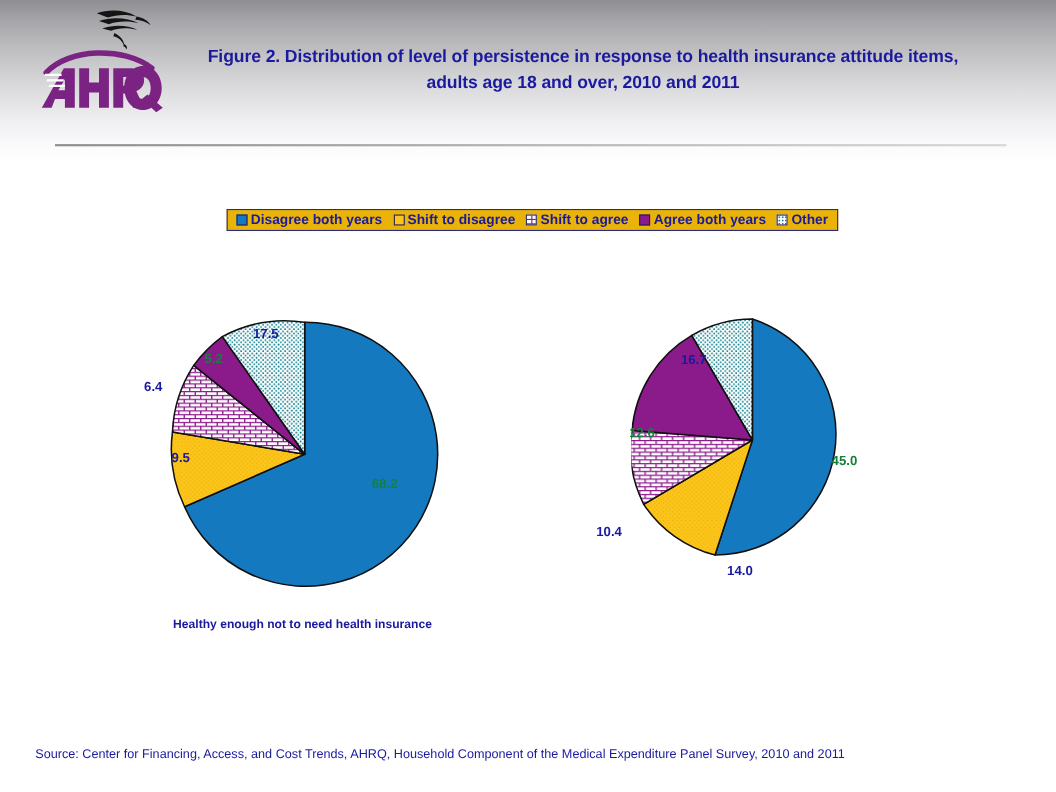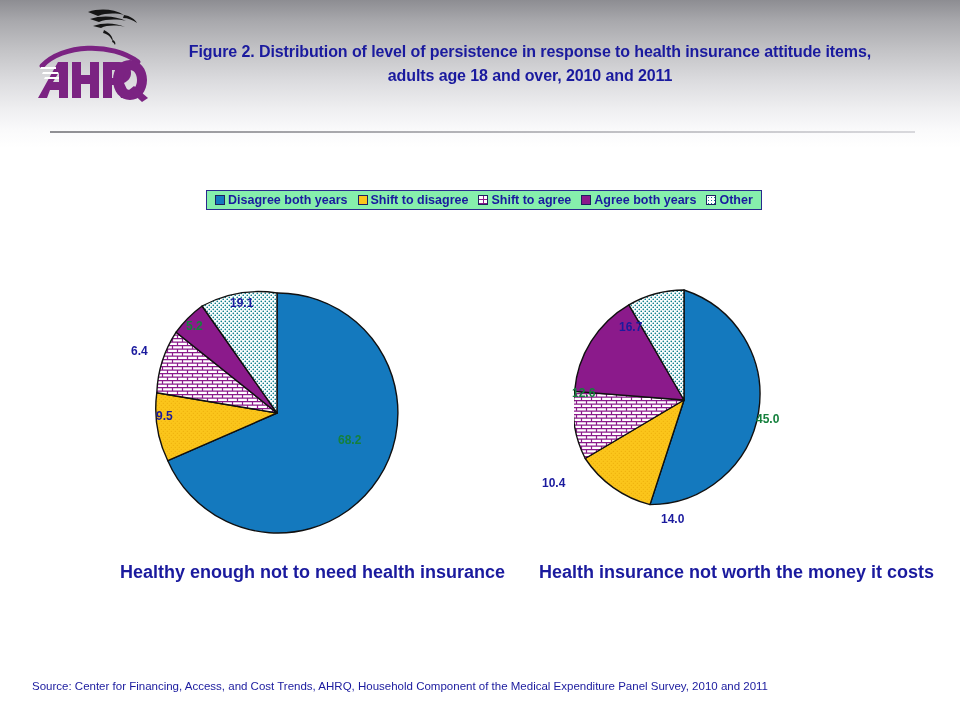--- a/index.html
+++ b/index.html
@@ -63,21 +63,21 @@
     line-height: 24px;
     letter-spacing: -0.1px;
   }
 
   
   #legend {
     position: absolute;
     left: 206px; top: 190px;
     height: 20px;
     border: 1px solid #2a2a8c;
-    background: #86efac;
+    background: #eab308;
     display: flex;
     align-items: center;
     padding: 0 3px;
     box-sizing: border-box;
   }
   .legend-entry {
     display: flex;
     align-items: center;
     padding: 0 5px;
   }
@@ -110,21 +110,21 @@
     background-color: #ffffff;
     background-image: radial-gradient(#11818f 35%, transparent 38%);
     background-size: 3px 3px;
   }
 
   
   .pie-wrap { position: absolute; }
   .pie-caption {
     position: absolute;
     color: #1a1a9e;
-    font-size: 18px;
+    font-size: 11px;
     font-weight: bold;
     white-space: nowrap;
     text-align: center;
   }
   .slice-label {
     position: absolute;
     font-size: 12px;
     font-weight: bold;
     white-space: nowrap;
   }
@@ -235,21 +235,21 @@
       <path fill="#8b1a8b" d="M 157 145 L 56.1 64.2 A 120 120 0 0 1 82.1 38.0 Z"></path>
 
       <path fill="url(#pat-dots)" d="M 157 145 L 82.1 38.0 A 120 120 0 0 1 157 25 Z"></path>
     </g>
   </svg>
 
   <div class="slice-label lbl-white" style="left:218px; top:165px;">68.2</div>
   <div class="slice-label lbl-blue" style="left:36px; top:141px;">9.5</div>
   <div class="slice-label lbl-blue" style="left:11px; top:76px;">6.4</div>
   <div class="slice-label lbl-white" style="left:66px; top:51px;">5.2</div>
-  <div class="slice-label lbl-blue" style="left:110px; top:28px;">19.1</div>
+  <div class="slice-label lbl-blue" style="left:110px; top:28px;">17.5</div>
 
   <div class="pie-caption" style="left:0px; top:294px; width:310px;">Healthy enough not to need health insurance</div>
 </div>
 
 <div class="pie-wrap" id="pie-right" style="left:574px; top:288px; width:230px; height:290px;">
   <svg width="230" height="230" viewBox="0 0 230 230">
     <g stroke="#101010" stroke-width="1.4" stroke-linejoin="round">
 
       <path fill="url(#pat-blue)" d="M 110 112 L 110 2 A 110 110 0 0 1 76.0 216.6 Z"></path>
 
@@ -262,16 +262,15 @@
       <path fill="url(#pat-dots)" d="M 110 112 L 54.9 16.9 A 110 110 0 0 1 110 2 Z"></path>
     </g>
   </svg>
 
   <div class="slice-label lbl-white" style="left:182px; top:88px;margin-top:36px;">45.0</div>
   <div class="slice-label lbl-blue" style="left:87px; top:224px;">14.0</div>
   <div class="slice-label lbl-blue" style="left:-32px; top:188px;">10.4</div>
   <div class="slice-label lbl-white" style="left:-2px; top:98px;">12.6</div>
   <div class="slice-label lbl-blue" style="left:45px; top:32px;">16.7</div>
 
-  <div class="pie-caption" style="left:-35px; top:274px; width:300px;">Health insurance not worth the money it costs</div>
 </div>
 
 <div id="source-line">Source: Center for Financing, Access, and Cost Trends, AHRQ, Household Component of the Medical Expenditure Panel Survey,  2010 and 2011</div>
 
 </body></html>

